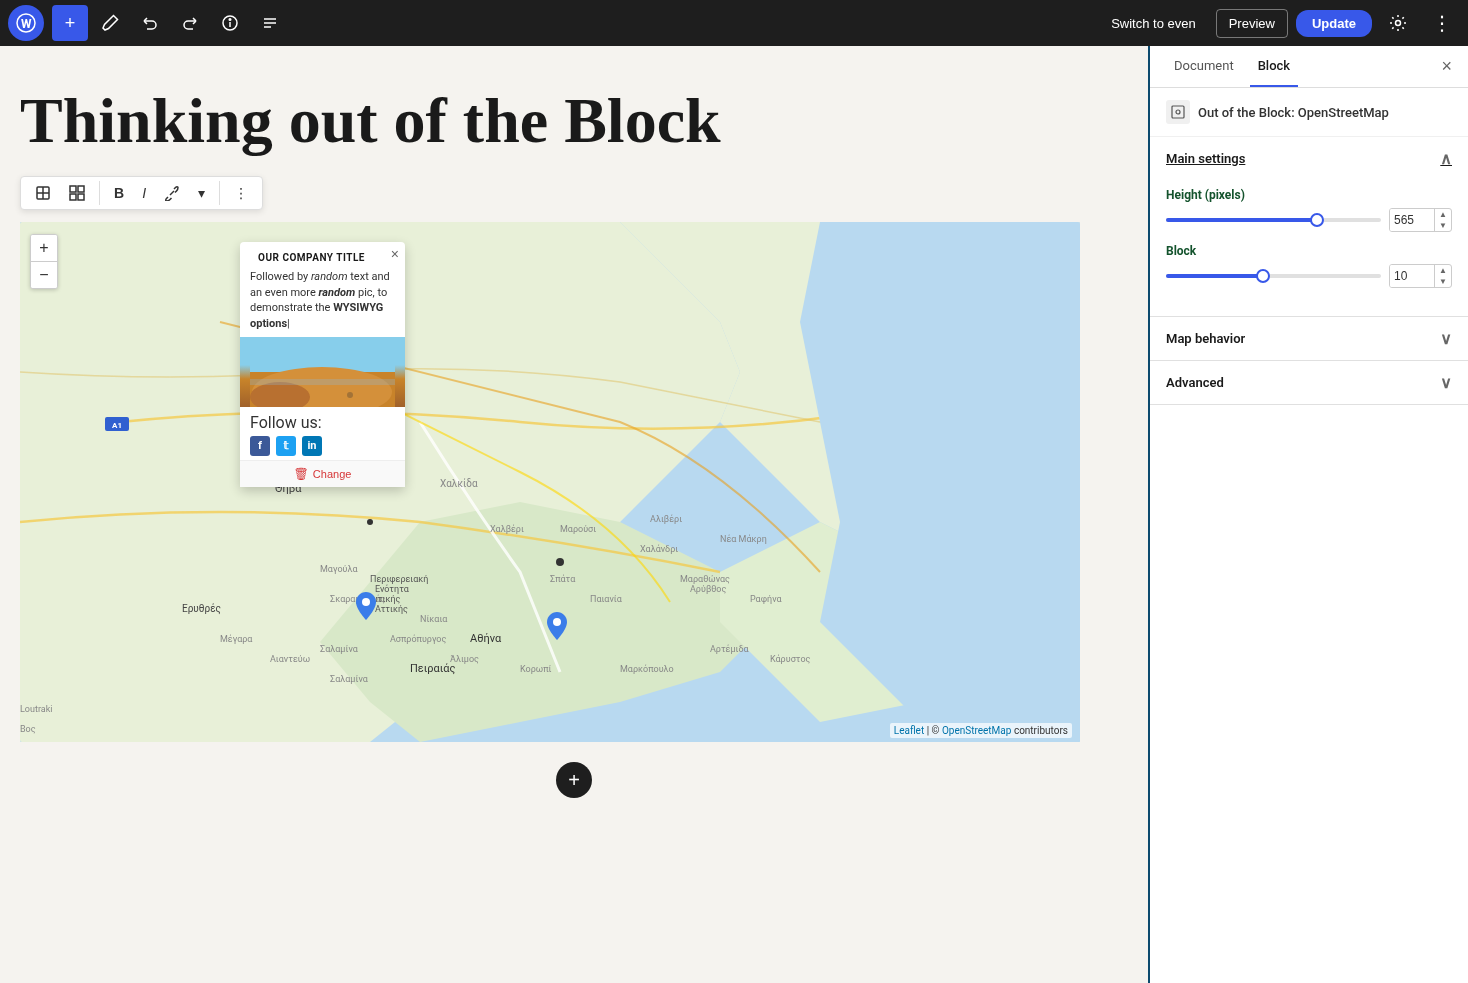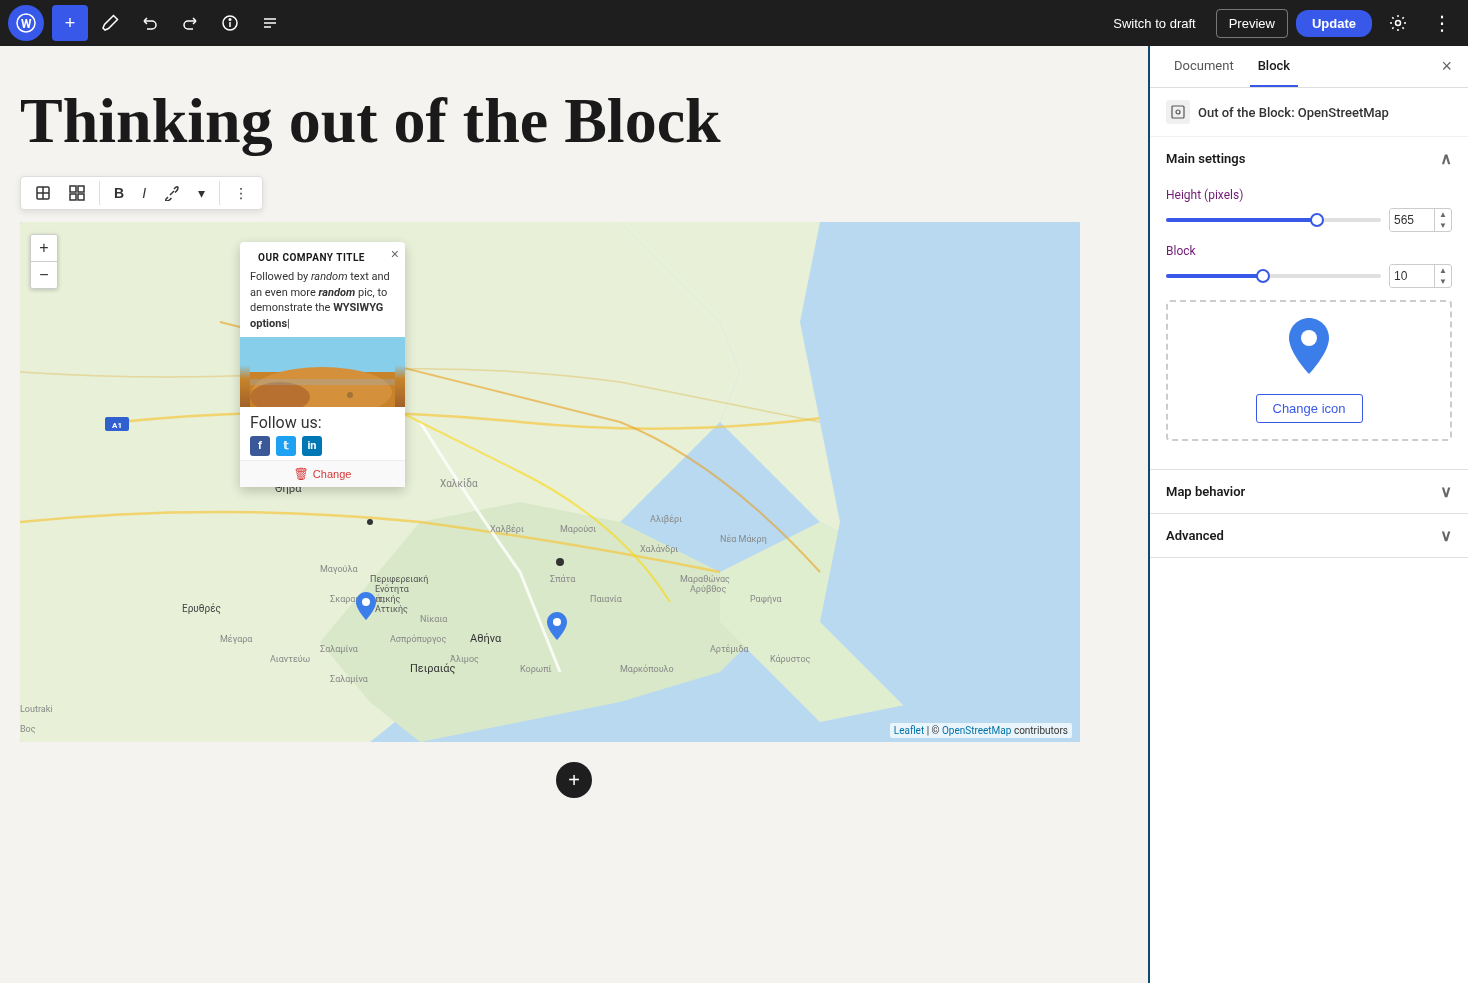--- a/index.html
+++ b/index.html
@@ -260,28 +260,28 @@
       font-size: 12px;
     }
 
     
     .sidebar-section {
       border-bottom: 1px solid #e0e0e0;
     }
     .sidebar-section-header {
       display: flex; align-items: center; justify-content: space-between;
       padding: 12px 16px; cursor: pointer;
-      font-size: 13px; font-weight: 600; color: #1a1a1a;
+      font-size: 13px; font-weight: 600; color: #1a1a1a; text-decoration: underline;
     }
     .sidebar-section-header .chevron { font-size: 16px; color: #666; }
     .sidebar-section-body { padding: 8px 16px 16px; }
 
     
     .slider-row { margin-bottom: 12px; }
-    .slider-label { font-size: 12px; color: #701a75; margin-bottom: 6px; }
+    .slider-label { font-size: 12px; color: #14532d; margin-bottom: 6px; font-weight: bold; }
     .slider-control {
       display: flex; align-items: center; gap: 8px;
     }
     .slider-track {
       flex: 1; height: 4px; background: #e0e0e0; border-radius: 2px;
       position: relative;
     }
     .slider-fill {
       height: 100%; background: #3858e9; border-radius: 2px;
       position: absolute; left: 0; top: 0;
@@ -383,21 +383,21 @@
   </button>
   <button class="topbar-icon-btn">
     <svg width="18" height="18" viewBox="0 0 18 18" fill="none" stroke="white" stroke-width="1.5">
       <line x1="3" y1="5" x2="15" y2="5"></line>
       <line x1="3" y1="9" x2="15" y2="9"></line>
       <line x1="3" y1="13" x2="10" y2="13"></line>
     </svg>
   </button>
   <div class="topbar-spacer"></div>
   <div class="topbar-right">
-    <button class="btn-switch-draft">Switch to draft</button>
+    <button class="btn-switch-draft">Switch to even</button>
     <button class="btn-preview">Preview</button>
     <button class="btn-update">Update</button>
     <button class="btn-settings">
       <svg width="18" height="18" viewBox="0 0 18 18" fill="none" stroke="white" stroke-width="1.5">
         <circle cx="9" cy="9" r="2.5"></circle>
         <path d="M9 1v2M9 15v2M1 9h2M15 9h2M3.2 3.2l1.4 1.4M13.4 13.4l1.4 1.4M3.2 14.8l1.4-1.4M13.4 4.6l1.4-1.4"></path>
       </svg>
     </button>
     <button class="btn-more">⋮</button>
   </div>
@@ -627,29 +627,20 @@
             <div class="slider-value-box">
               <input class="slider-value-input" type="text" value="10" style="">
               <div class="slider-value-arrows">
                 <button class="slider-arrow">▲</button>
                 <button class="slider-arrow">▼</button>
               </div>
             </div>
           </div>
         </div>
 
-        <div class="icon-preview-box">
-          <div class="map-marker-icon">
-            <svg width="40" height="56" viewBox="0 0 20 28" fill="#3b7de9" xmlns="http://www.w3.org/2000/svg">
-              <path d="M10 0C4.5 0 0 4.5 0 10C0 17.5 10 28 10 28C10 28 20 17.5 20 10C20 4.5 15.5 0 10 0Z"></path>
-              <circle cx="10" cy="10" r="4" fill="white"></circle>
-            </svg>
-          </div>
-          <button class="change-icon-btn">Change icon</button>
-        </div>
 
       </div>
     </div>
 
     <div class="collapsed-section">
       <div class="collapsed-section-header">
         <span>Map behavior</span>
         <span class="chevron">∨</span>
       </div>
     </div>

